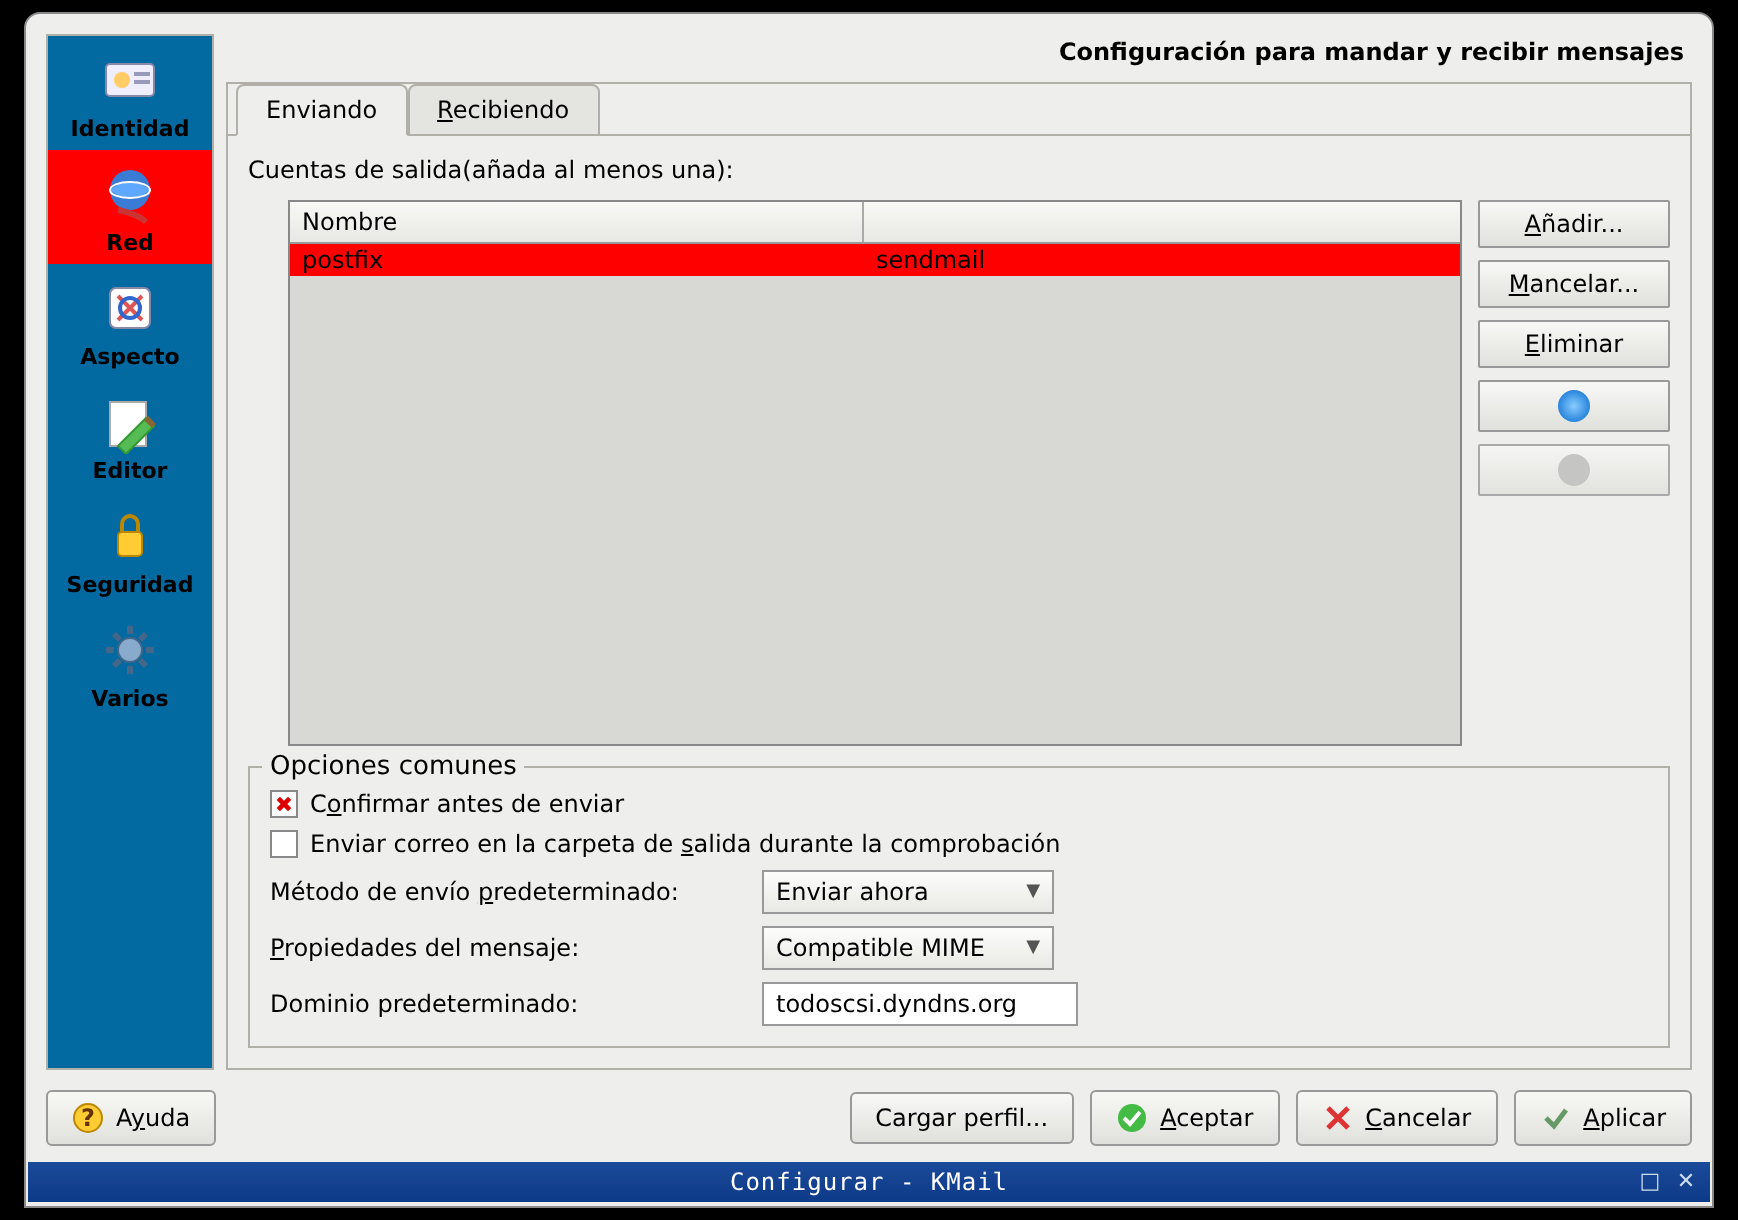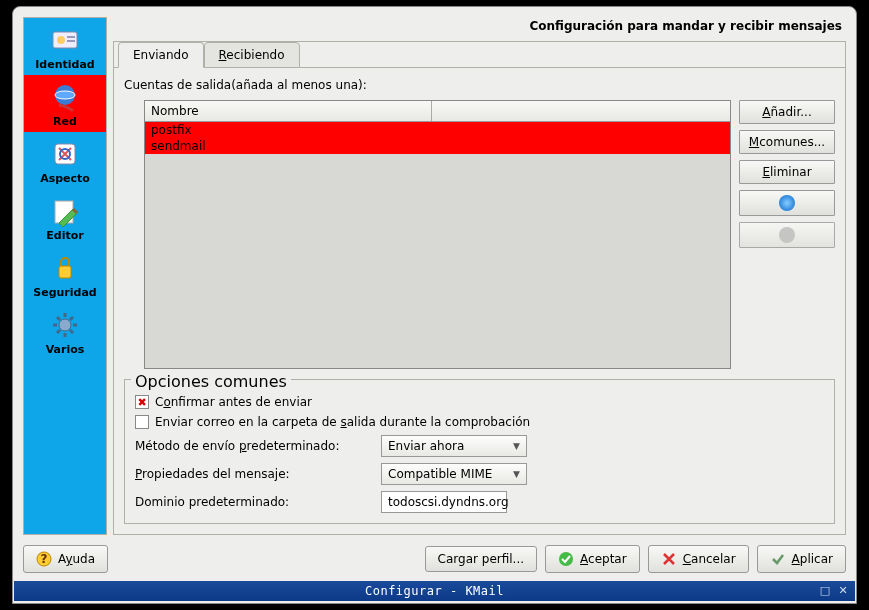--- a/index.html
+++ b/index.html
@@ -1,57 +1,57 @@
 <!DOCTYPE html>
 <html><head>
 <meta charset="utf-8">
 <style>
 * { box-sizing: border-box; font-family: "DejaVu Sans", Arial, sans-serif; font-size: 12px; }
 body { margin: 0; background: #000; width: 869px; height: 610px; position: relative; }
 .window { position: absolute; top: 6px; left: 12px; width: 845px; height: 598px; background: #eeeeec; border: 1px solid #888; border-radius: 8px 8px 0 0; overflow: hidden; }
 .content { display: flex; padding: 10px; gap: 6px; height: 538px; }
-.sidebar { width: 84px; background: #0ea5e9; border: 1px solid #b0b0a8; display: flex; flex-direction: column; }
+.sidebar { width: 84px; background: #0369a1; border: 1px solid #b0b0a8; display: flex; flex-direction: column; }
 .sidebar-item { display: flex; flex-direction: column; align-items: center; padding: 6px 2px 4px; gap: 2px; cursor: pointer; }
 .sidebar-item.selected { background: #ff0000; color: #000; }
 .sidebar-item .icon { width: 32px; height: 32px; display: flex; align-items: center; justify-content: center; }
 .sidebar-item span.lbl { font-weight: bold; font-size: 11px; }
 .main { flex: 1; display: flex; flex-direction: column; gap: 6px; }
 .page-title { font-weight: bold; padding: 2px 4px; text-align: right; }
 .tabframe { border: 1px solid #b0b0a8; flex: 1; padding: 0; background: #eeeeec; display: flex; flex-direction: column; }
 .tabs { display: flex; gap: 0; margin-top: -1px; padding-left: 4px; height: 26px; }
 .tab { padding: 5px 14px; border: 1px solid #b0b0a8; background: #eeeeec; border-radius: 4px 4px 0 0; position: relative; top: 1px; cursor: pointer; }
 .tab.active { background: #eeeeec; border-bottom: 1px solid #eeeeec; z-index: 2; }
 .tab:not(.active) { background: #e4e4e0; }
 .tabbody { border-top: 1px solid #b0b0a8; padding: 10px; flex: 1; display: flex; flex-direction: column; gap: 8px; }
 .outgoing-label { }
 .accounts-row { display: flex; gap: 8px; flex: 1; min-height: 0; }
 .table-wrap { flex: 1; border: 1px solid #888; background: #d8d8d4; display: flex; flex-direction: column; margin-left: 20px; }
 .thead { display: flex; background: linear-gradient(#f8f8f6,#e8e8e4); border-bottom: 1px solid #999; }
 .th { padding: 3px 6px; border-right: 1px solid #aaa; }
 .th.name { width: 287px; }
 .th.type { flex: 1; border-right: none; }
-.trow { display: flex; flex-direction: column; }
+.trow { display: flex; }
 .trow.sel { background: #ff0000; }
 .td { padding: 1px 6px; }
 .td.name { width: 287px; }
 .td.type { flex: 1; }
 .btns { width: 96px; display: flex; flex-direction: column; gap: 6px; }
 button.std { background: linear-gradient(#f8f8f6,#e0e0dc); border: 1px solid #999; border-radius: 1px; padding: 4px 8px; cursor: pointer; text-align: center; }
 .u { text-decoration: underline; }
 .fieldset { border: 1px solid #b0b0a8; padding: 8px 10px 10px; margin-top: 2px; }
-.fieldset .legend { font-size: 16px; padding: 0 4px; margin-left: -4px; position: relative; top: -16px; background: #eeeeec; display: inline-block; }
+.fieldset .legend { font-size: 13px; padding: 0 4px; margin-left: -4px; position: relative; top: -16px; background: #eeeeec; display: inline-block; }
 .fieldset-inner { margin-top: -12px; display: flex; flex-direction: column; gap: 6px; }
 .checkrow { display: flex; align-items: center; gap: 6px; }
 .chk { width: 14px; height: 14px; border: 1px solid #888; background: #fff; display: inline-flex; align-items: center; justify-content: center; font-size: 11px; line-height: 1; }
 .chk.checked { color: #d00; font-weight: bold; }
 .formrow { display: flex; align-items: center; gap: 8px; }
 .formrow .lbl { width: 238px; }
 .combo { width: 146px; border: 1px solid #999; background: linear-gradient(#fdfdfc,#e8e8e4); padding: 3px 6px; display: flex; align-items: center; justify-content: space-between; cursor: pointer; }
 .combo .arrow { font-size: 9px; color: #555; }
-.textin { width: 126px; border: 1px solid #999; background: #fff; padding: 3px 6px; }
+.textin { width: 158px; border: 1px solid #999; background: #fff; padding: 3px 6px; }
 .bottom { display: flex; padding: 0 10px 8px; align-items: center; gap: 8px; }
 .bottom .spacer { flex: 1; }
 button.dlg { background: linear-gradient(#f8f8f6,#e0e0dc); border: 1px solid #999; border-radius: 3px; padding: 5px 12px; cursor: pointer; display: inline-flex; align-items: center; gap: 6px; }
 .titlebar { background: linear-gradient(#1a4a9a,#0d3a88); color: #fff; height: 20px; display: flex; align-items: center; justify-content: center; position: relative; font-size: 11px; margin: 0 1px 1px; }
 .titlebar .wbtns { position: absolute; right: 6px; display: flex; gap: 6px; }
 .titlebar .wbtn { width: 12px; height: 12px; color: #cde; cursor: pointer; font-size: 11px; text-align: center; line-height: 12px; }
 .icon-circle { width: 16px; height: 16px; border-radius: 50%; display: inline-block; }
 svg { display: block; }
 .iconbtn { display: flex; justify-content: center; align-items: center; }
 </style>
@@ -149,21 +149,21 @@
               <div class="thead">
                 <div class="th name">Nombre</div>
               </div>
               <div class="trow sel">
                 <div class="td name">postfix</div>
                 <div class="td type">sendmail</div>
               </div>
             </div>
             <div class="btns">
               <button class="std"><span class="u">A</span><span>ñadir...</span></button>
-              <button class="std"><span class="u">M</span><span>comunes...</span></button>
+              <button class="std"><span class="u">M</span><span>ancelar...</span></button>
               <button class="std"><span class="u">E</span><span>liminar</span></button>
               <button class="std iconbtn">
                   <span class="icon-circle" style="background:radial-gradient(#8cf,#06c);"></span>
                 </button>
               <button class="std iconbtn" style="opacity:.8">
                   <span class="icon-circle" style="background:#bbb"></span>
                 </button>
             </div>
           </div>
 

